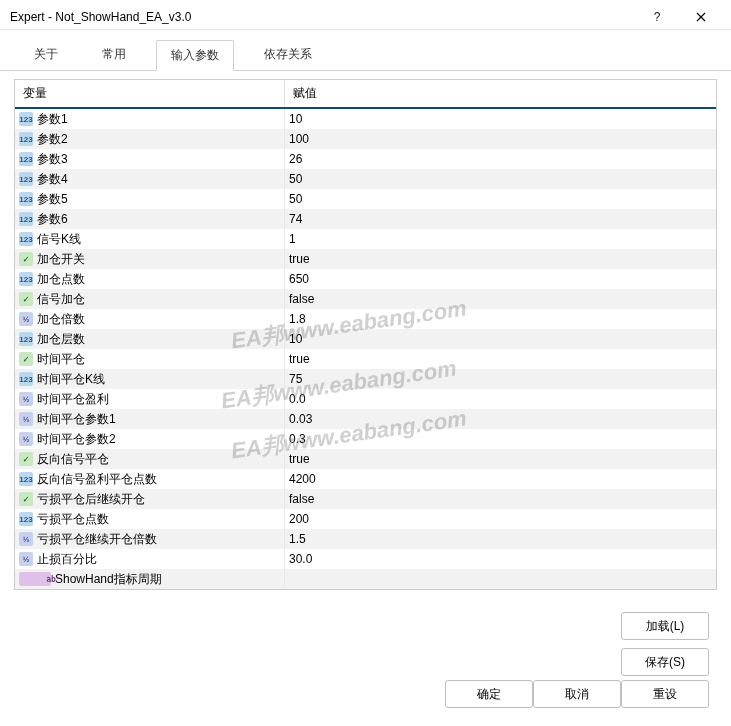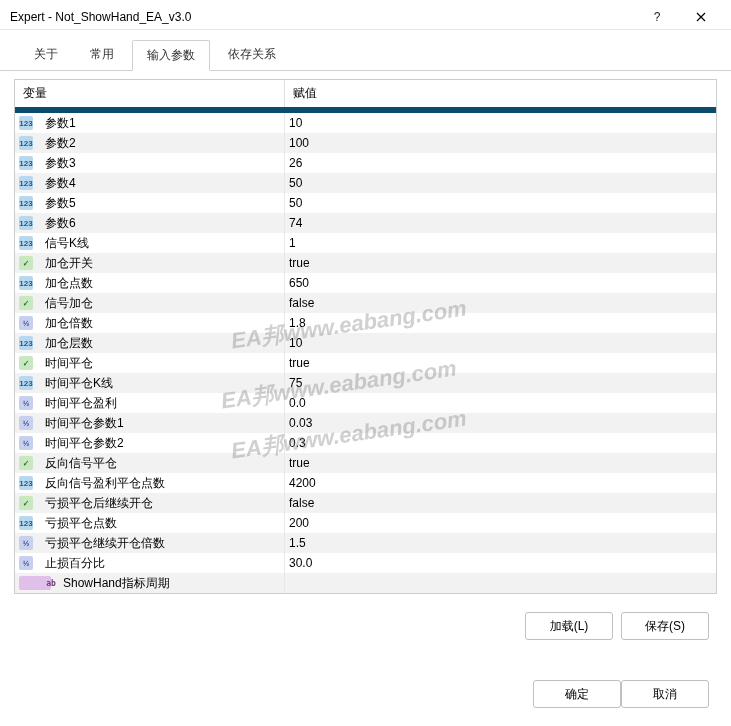--- a/index.html
+++ b/index.html
@@ -1,39 +1,39 @@
 <!DOCTYPE html>
 <html><head>
 <meta charset="utf-8">
 <style>
 * { box-sizing: border-box; margin: 0; padding: 0; font-family: "Microsoft YaHei", "Segoe UI", sans-serif; font-size: 12px; }
 body { background: #fff; width: 731px; height: 726px; overflow: hidden; position: relative; }
 .titlebar { height: 30px; display: flex; align-items: center; padding: 5px 8px 0 10px; background: #fff; border-bottom: 1px solid #e5e5e5; }
 .titlebar .title { flex: 1; color: #000; }
 .titlebar .ctl { width: 44px; height: 30px; display: flex; align-items: center; justify-content: center; color: #222; }
 .titlebar .ctl svg { width: 10px; height: 10px; }
-.tabs { display: flex; padding: 10px 10px 0 20px; gap: 4px; border-bottom: 1px solid #d0d0d0; }
+.tabs { display: flex; padding: 10px 10px 0 20px; gap: 16px; border-bottom: 1px solid #d0d0d0; }
 .tab { padding: 6px 14px; color: #333; cursor: default; background: #fff; }
 .tab.active { border: 1px solid #d0d0d0; border-bottom: 1px solid #fff; margin-bottom: -1px; border-radius: 2px 2px 0 0; }
 .content { padding: 8px 14px; }
 .grid { border: 1px solid #ccc; }
-.hdr { display: flex; background: #fff; border-bottom: 6px solid #0c4a6e; }
+.hdr { display: flex; background: #fff; border-bottom: 2px solid #0c4a6e; }
 .hdr .col { padding: 5px 8px; font-weight: normal; color: #000; }
 .col-var { width: 270px; border-right: 1px solid #e0e0e0; }
 .col-val { flex: 1; }
 .row { display: flex; height: 20px; align-items: center; }
 .row:nth-child(even) { background: #f2f2f2; }
 .row .cell { padding: 0 4px; display: flex; align-items: center; height: 100%; }
 .row .cell.col-var { border-right: 1px solid #e8e8e8; }
-.icon { width: 14px; height: 14px; margin-right: 12px; display: inline-flex; align-items: center; justify-content: center; font-size: 8px; font-weight: bold; border-radius: 2px; }
+.icon { width: 14px; height: 14px; margin-right: 4px; display: inline-flex; align-items: center; justify-content: center; font-size: 8px; font-weight: bold; border-radius: 2px; }
 .ic-int { background: #b8d8f0; color: #1a5a8a; }
 .ic-bool { background: #c8e8c0; color: #2a6a3a; }
 .ic-dbl { background: #c8d0f0; color: #3a4a8a; }
 .ic-str { background: #e0c0e8; color: #6a3a7a; font-family: monospace; padding-left: 32px; }
-.btns-right { position: absolute; right: 22px; top: 612px; display: flex; flex-direction: row; gap: 8px; }
+.btns-right { position: absolute; right: 22px; top: 612px; display: flex; flex-direction: column; gap: 8px; }
 .btns-bottom { position: absolute; right: 22px; bottom: 18px; display: flex; }
 .btn { width: 88px; height: 28px; background: #fff; border: 1px solid #c0c0c0; border-radius: 3px; display: flex; align-items: center; justify-content: center; color: #000; cursor: default; }
 .watermark { position: absolute; color: rgba(120,120,120,0.35); font-size: 22px; font-style: italic; font-weight: bold; pointer-events: none; transform: rotate(-8deg); }
 .wm1 { left: 230px; top: 310px; }
 .wm2 { left: 220px; top: 370px; }
 .wm3 { left: 230px; top: 420px; }
 </style>
 </head>
 <body>
 
@@ -238,13 +238,14 @@
 <div class="watermark wm2">EA邦www.eabang.com</div>
 <div class="watermark wm3">EA邦www.eabang.com</div>
 
 <div class="btns-right">
   <div class="btn">加载(L)</div>
   <div class="btn">保存(S)</div>
 </div>
 <div class="btns-bottom">
   <div class="btn">确定</div>
   <div class="btn">取消</div>
+  <div class="btn">重设</div>
 </div>
 
 </body></html>

